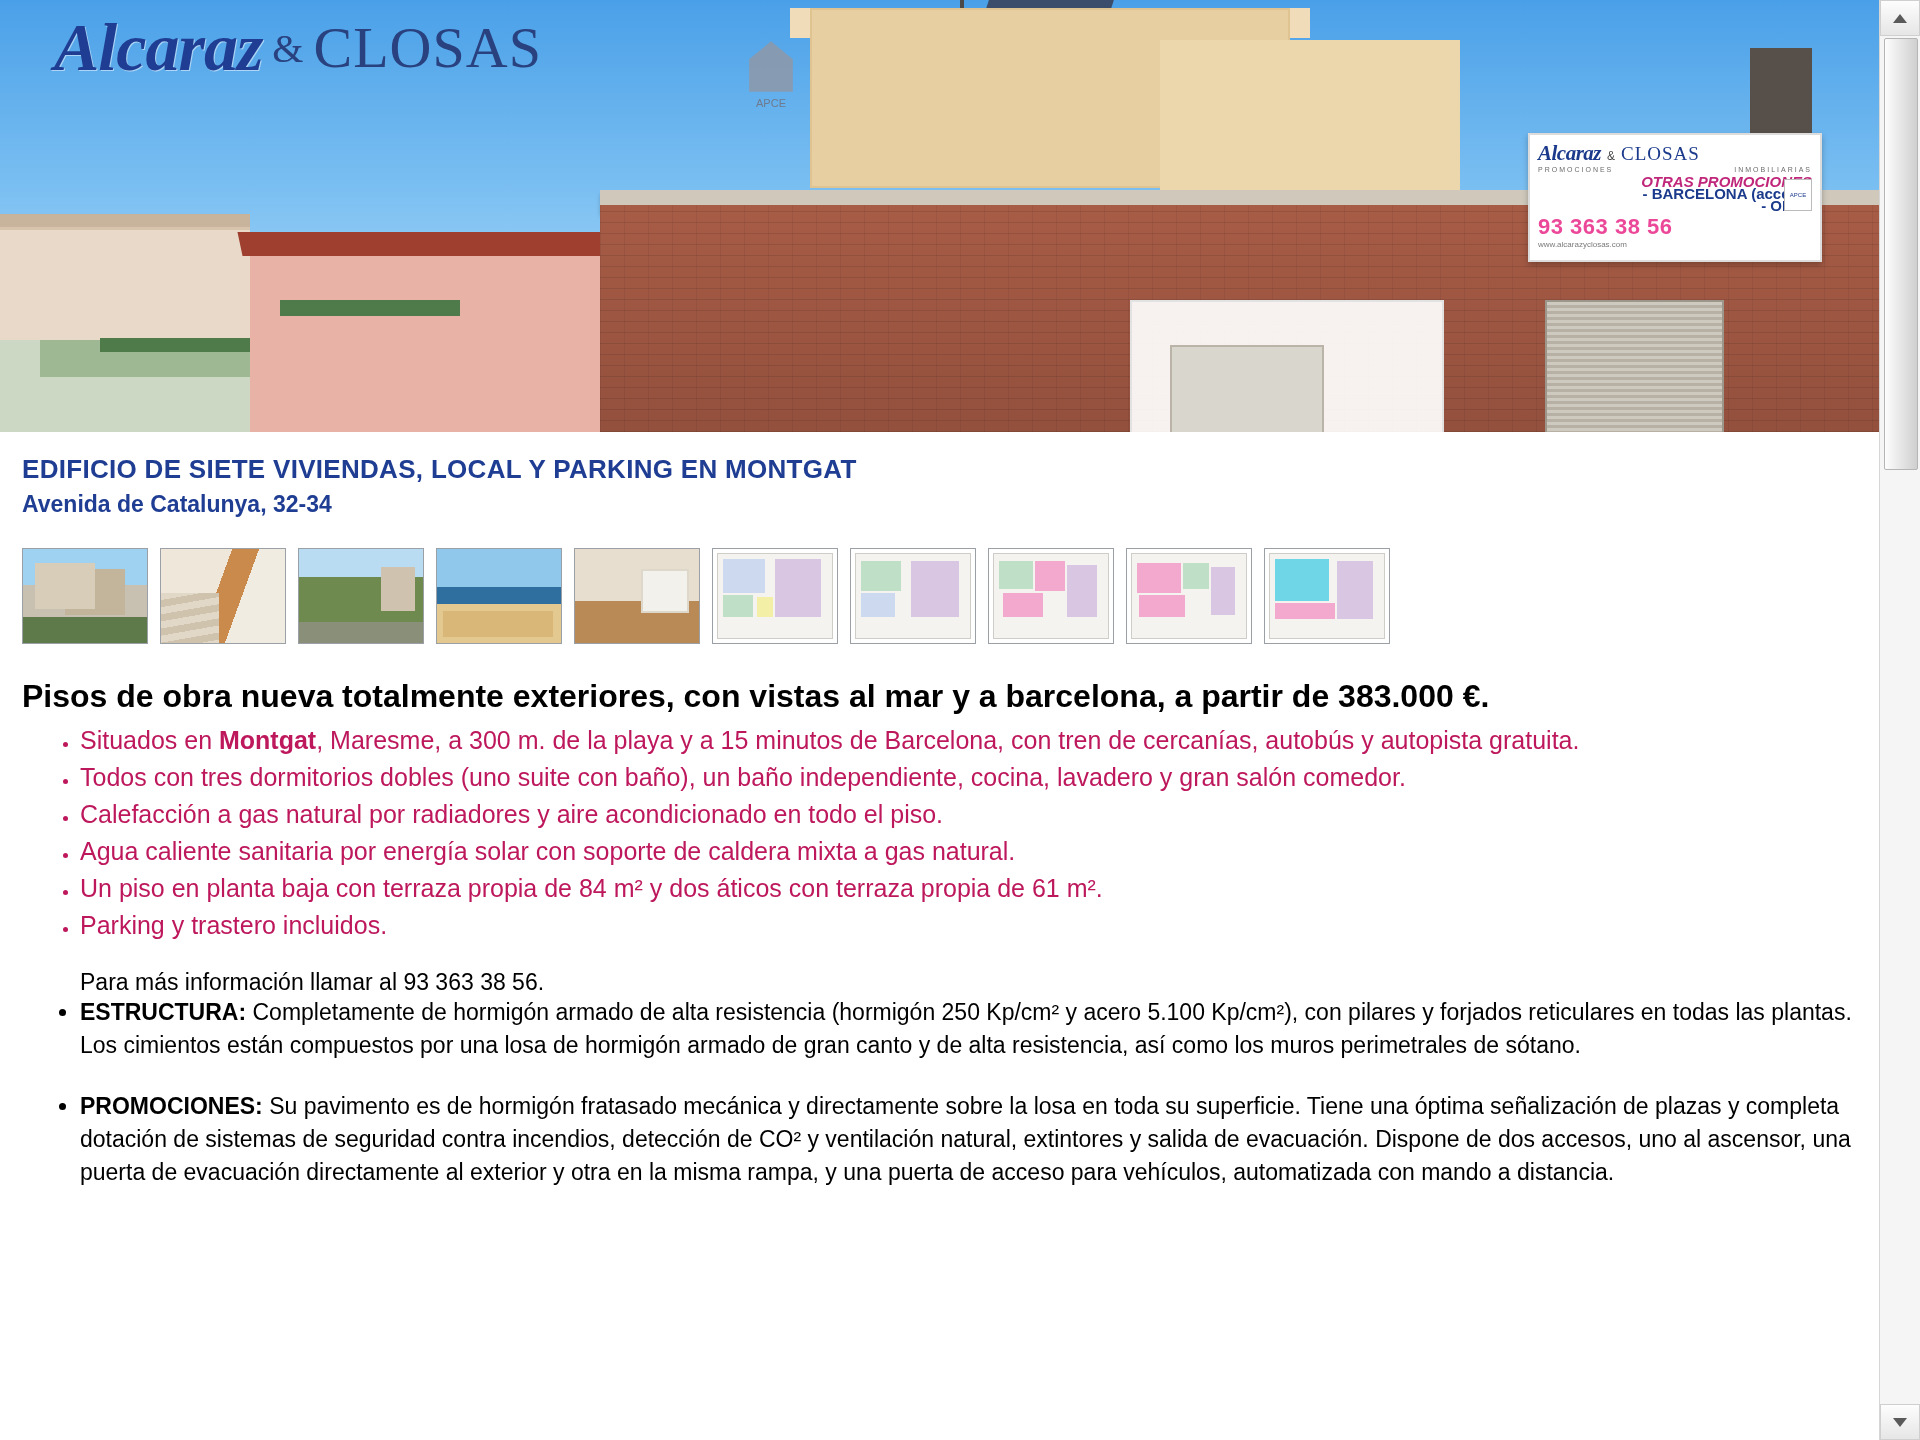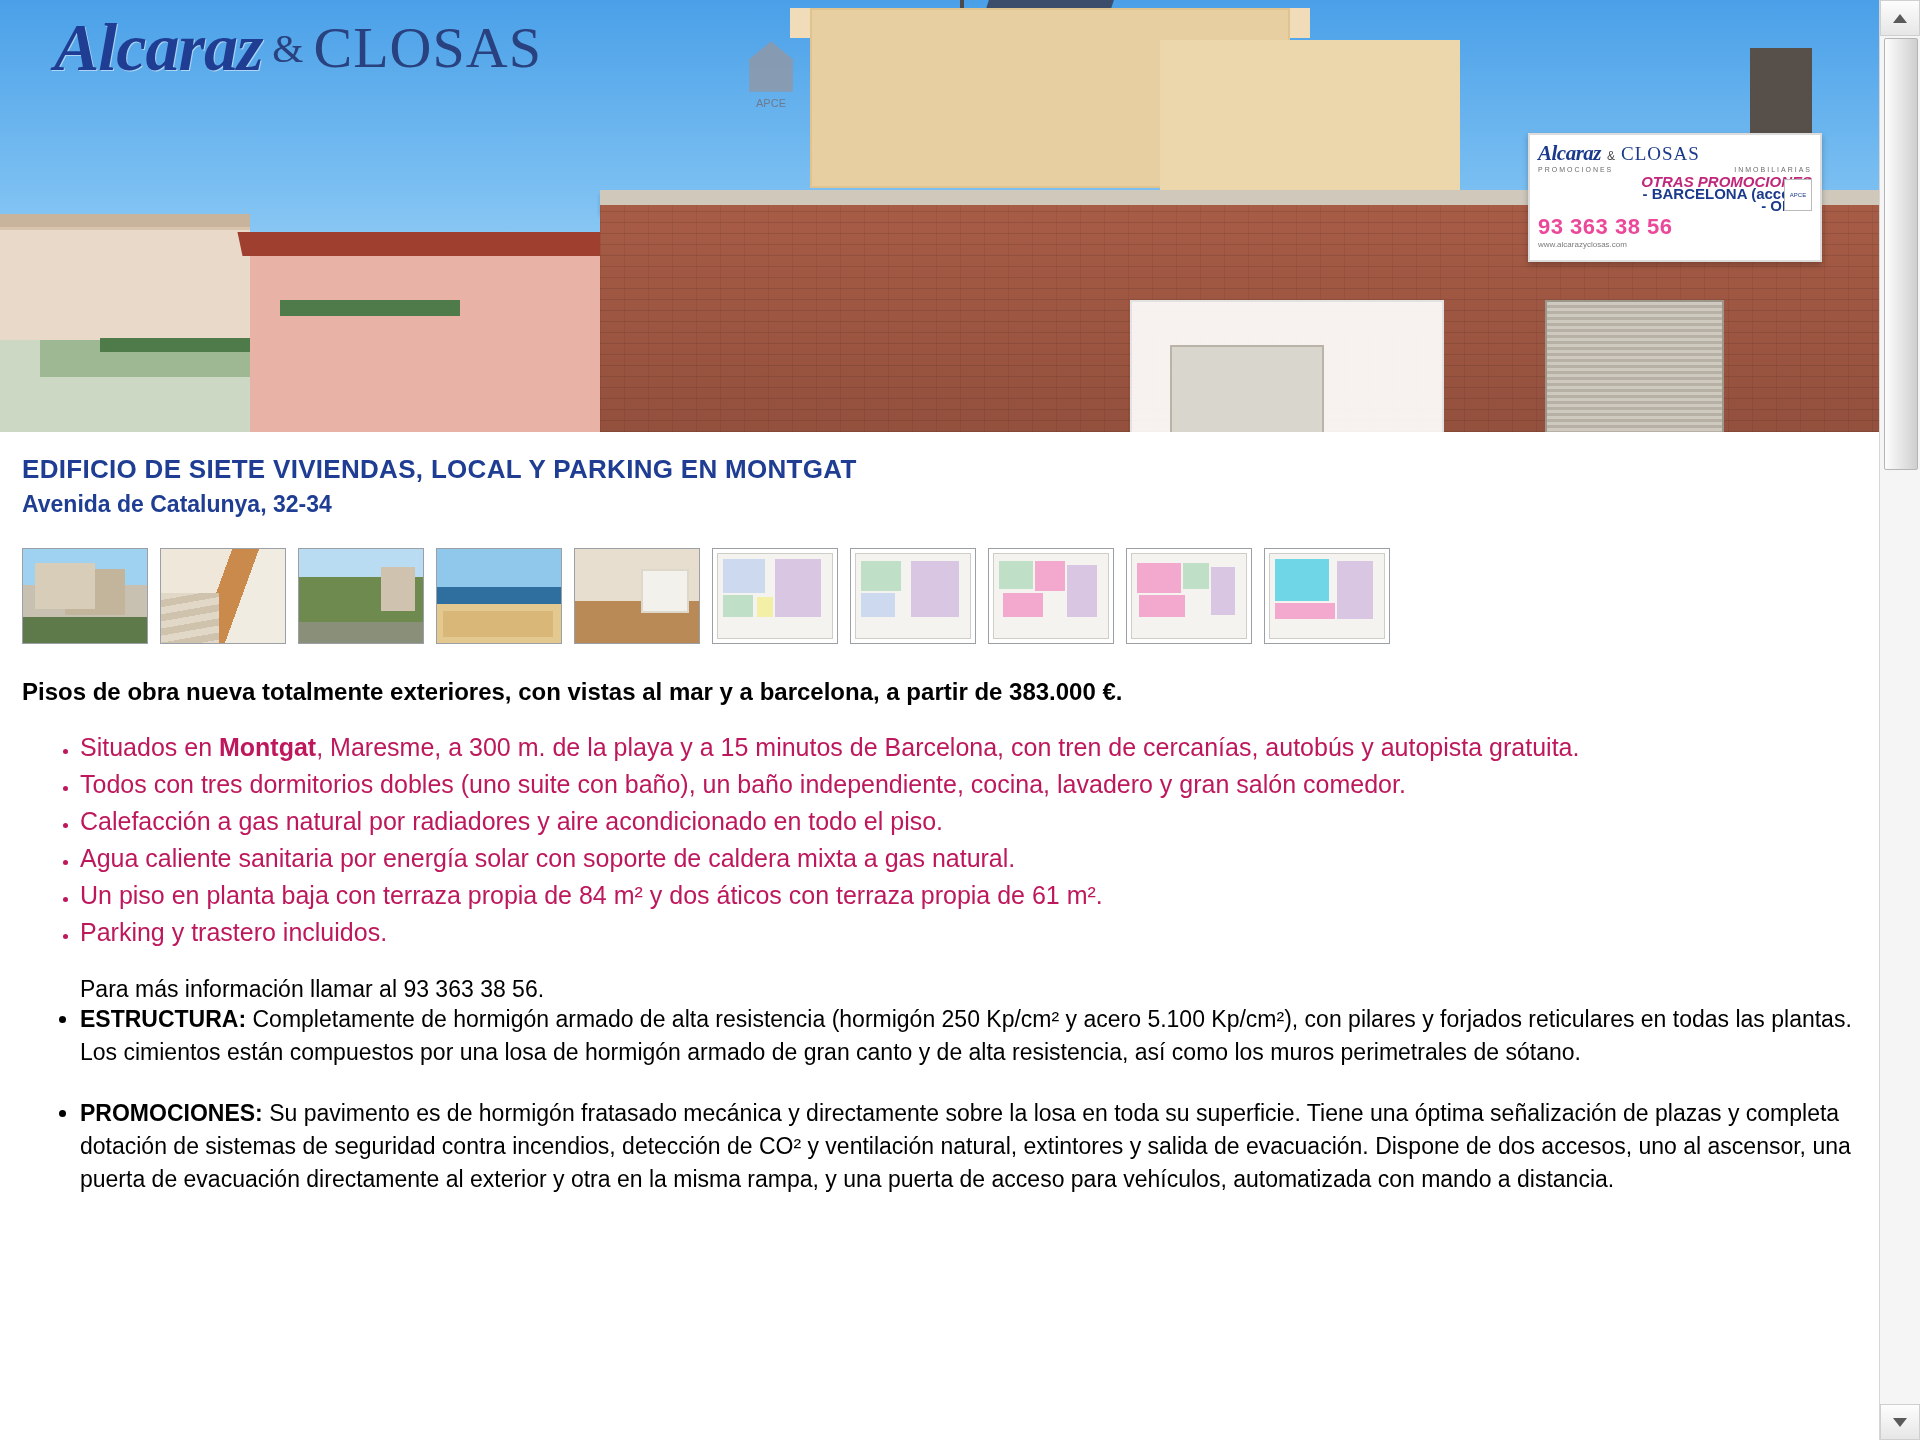--- a/index.html
+++ b/index.html
@@ -369,24 +369,24 @@
     border: 1px solid #cfcdc7;
   }
   .plan .pl-a { position: absolute; background: #cdd9ef; }
   .plan .pl-b { position: absolute; background: #d8c6e2; }
   .plan .pl-c { position: absolute; background: #bfe0c6; }
   .plan .pl-d { position: absolute; background: #f2a9cd; }
   .plan .pl-e { position: absolute; background: #6ed6e6; }
   .plan .pl-f { position: absolute; background: #f3efa6; }
 
   .lead {
-    font-size: 24px;
+    font-size: 32px;
     font-weight: bold;
     color: #000000;
-    margin: 0 0 24px 0;
+    margin: 0 0 8px 0;
   }
 
   ul.bullets {
     margin: 0 0 0 0;
     padding-left: 58px;
     list-style: disc;
   }
   ul.bullets > li {
     font-size: 25px;
     line-height: 35px;

